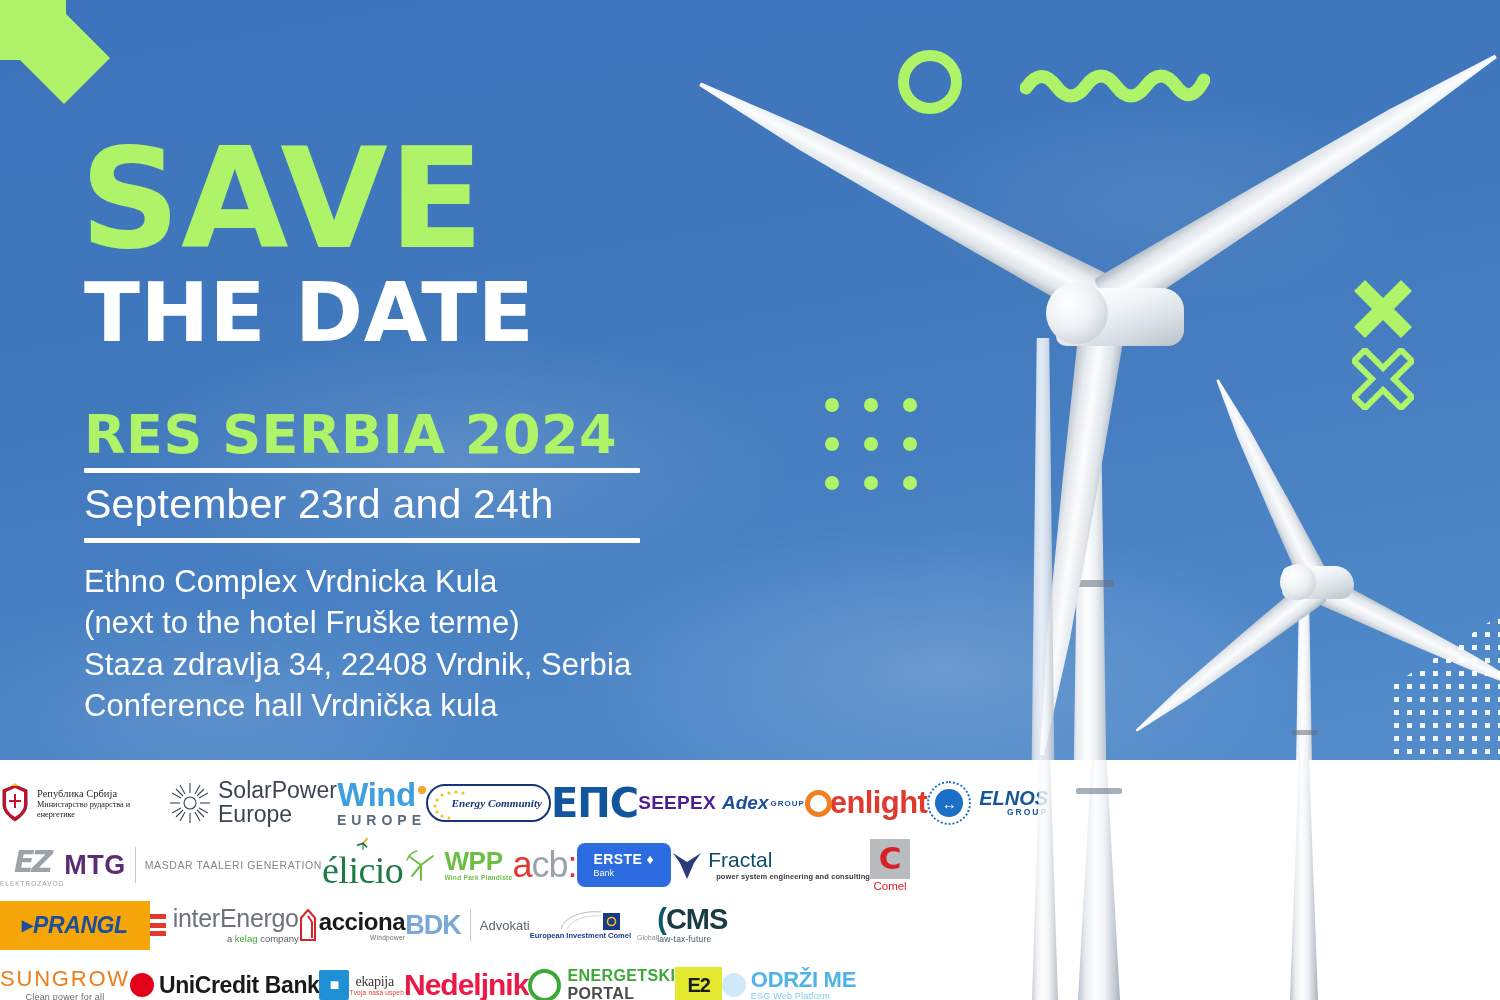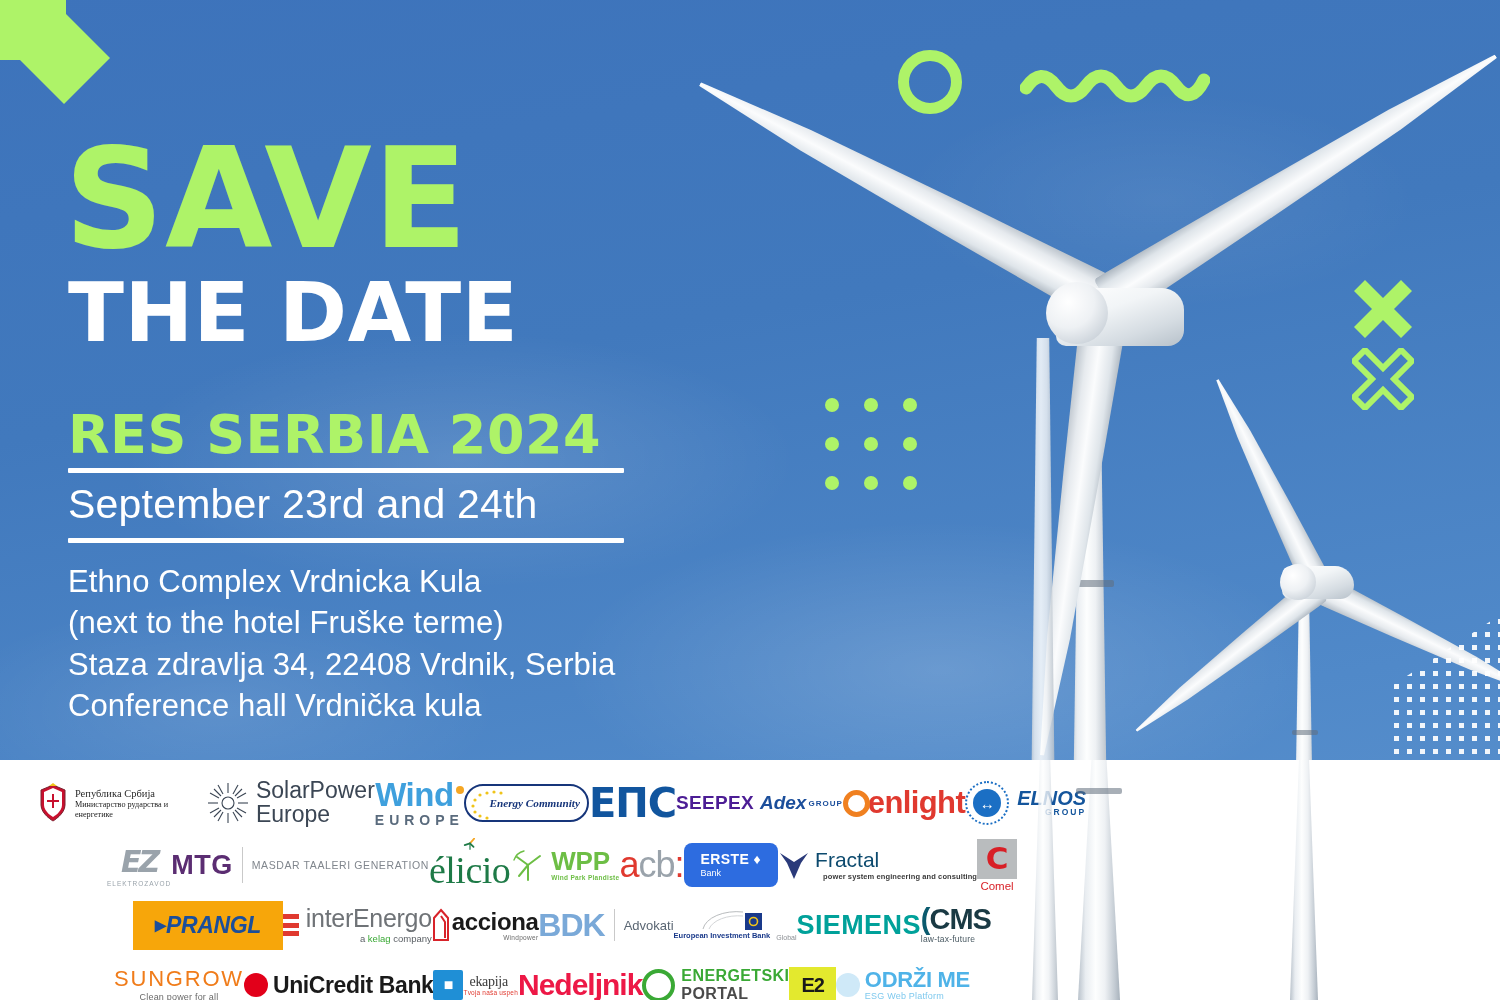--- a/index.html
+++ b/index.html
@@ -39,21 +39,21 @@
   
   .arrow-corner{position:absolute;left:-52px;top:-58px;width:218px;height:218px;}
   .ring-deco{position:absolute;border-radius:50%;}
   .squiggle{position:absolute;}
   .xmark{position:absolute;}
   .dotgrid{position:absolute;display:grid;}
   .dotgrid span{border-radius:50%;background:#aef368;}
   .halftone{position:absolute;}
 
   
-  .textwrap{position:absolute;left:64px;top:140px;width:620px;}
+  .textwrap{position:absolute;left:80px;top:140px;width:620px;}
   .save{
     font-size:139px;line-height:.86;font-weight:700;letter-spacing:1px;
     color:#aef368;margin:0;
     font-family:"DejaVu Sans","Liberation Sans",sans-serif;
   }
   .thedate{
     font-size:82px;line-height:.94;font-weight:700;letter-spacing:.5px;
     color:#ffffff;margin:14px 0 0 4px;
     font-family:"DejaVu Sans","Liberation Sans",sans-serif;
   }
@@ -72,22 +72,22 @@
     margin:18px 0 0 4px;font-size:31px;font-weight:400;color:#ffffff;line-height:1.34;
     font-family:"Liberation Sans",sans-serif;letter-spacing:.1px;
   }
   .venue div{white-space:nowrap;}
 
   
   .logopanel{
     position:absolute;left:0;top:760px;width:1500px;height:240px;background:#ffffff;
   }
   .logorow{
-    position:absolute;left:12px;width:1100px;display:flex;align-items:center;
-    justify-content:center;height:58px;
+    position:absolute;left:0;width:1100px;display:flex;align-items:center;
+    justify-content:flex-start;height:58px;
   }
   .lg{display:flex;align-items:center;justify-content:center;height:54px;}
   .lg *{box-sizing:border-box;}
 
   
   .serb-shield{width:30px;height:40px;position:relative;}
   .serb-txt{margin-left:7px;}
   .serb-t1{font-size:10.5px;color:#2a2a2a;font-family:"Liberation Serif",serif;line-height:1.25;}
   .serb-t2{font-size:8.2px;color:#1d1d1d;font-weight:400;font-family:"Liberation Serif",serif;line-height:1.2;max-width:132px;}
 
@@ -146,21 +146,21 @@
   .ie-bars{width:16px;height:22px;display:flex;flex-direction:column;justify-content:space-between;}
   .ie-bars i{display:block;height:5px;background:#e0392f;}
   .ie-t{font-size:25px;color:#6f7377;letter-spacing:-.3px;margin-left:7px;font-family:"Liberation Sans",sans-serif;line-height:1;}
   .ie-s{font-size:9.5px;color:#5a5f64;margin-top:2px;text-align:right;}
   .ie-kelag{color:#3aa935;font-weight:400;}
 
   .nordex{font-size:21px;font-weight:700;font-style:italic;color:#1c6fb8;letter-spacing:.5px;font-family:"Liberation Sans",sans-serif;}
   .acciona{font-size:24px;font-weight:700;color:#1a1a1a;letter-spacing:-.4px;font-family:"Liberation Sans",sans-serif;line-height:1;}
   .acciona-s{font-size:6.5px;color:#6a6a6a;text-align:right;letter-spacing:.3px;}
 
-  .bdk{font-size:32px;font-weight:700;color:#7aa9d8;letter-spacing:-1px;font-family:"Liberation Sans",sans-serif;}
+  .bdk{font-size:27px;font-weight:700;color:#7aa9d8;letter-spacing:-1px;font-family:"Liberation Sans",sans-serif;}
   .bdk-d{width:1px;height:32px;background:#c9c9c9;margin:0 9px;}
   .bdk-a{font-size:13px;color:#5a6673;font-family:"Liberation Sans",sans-serif;}
   .eib-t{font-size:7.5px;font-weight:700;color:#19398a;line-height:1.22;text-align:center;}
   .eib-g{font-size:7px;color:#8b8f94;margin-left:6px;}
 
   .siemens{font-size:27px;font-weight:700;color:#00a19a;letter-spacing:.4px;font-family:"Liberation Sans",sans-serif;}
 
   .cms{font-size:29px;font-weight:700;color:#1a3a44;letter-spacing:-1px;font-family:"Liberation Sans",sans-serif;line-height:.95;}
   .cms-s{font-size:8.5px;color:#4a5a63;letter-spacing:.2px;}
 
@@ -493,28 +493,25 @@
       </div>
 
       <div class="lg" style="flex-direction:column;">
         <svg style="width:68px;height:22px;" viewBox="0 0 68 22">
           <path d="M2 20 A34 20 0 0 1 42 3" fill="none" stroke="#b9bcbe" stroke-width="1"></path>
           <path d="M8 20 A30 17 0 0 1 42 7" fill="none" stroke="#d3d5d7" stroke-width="1"></path>
           <rect x="44" y="4" width="17" height="17" fill="#19398a"></rect>
           <circle cx="52.5" cy="12.5" r="4" fill="none" stroke="#f0c419" stroke-width="1.6"></circle>
         </svg>
         <div style="display:flex;align-items:flex-end;">
-          <div class="eib-t">European Investment Bank</div>
+          <div class="eib-t">European Investment Comel</div>
           <div class="eib-g">Global</div>
         </div>
       </div>
 
-      <div class="lg">
-        <div class="siemens">SIEMENS</div>
-      </div>
 
       <div class="lg" style="flex-direction:column;align-items:flex-start;">
         <div class="cms">
           <span style="color:#0a5a6e;">(</span><span>CMS</span>
         </div>
         <div class="cms-s">law-tax-future</div>
       </div>
     </div>
 
     <div class="logorow" style="top:196px;width:1060px;">

